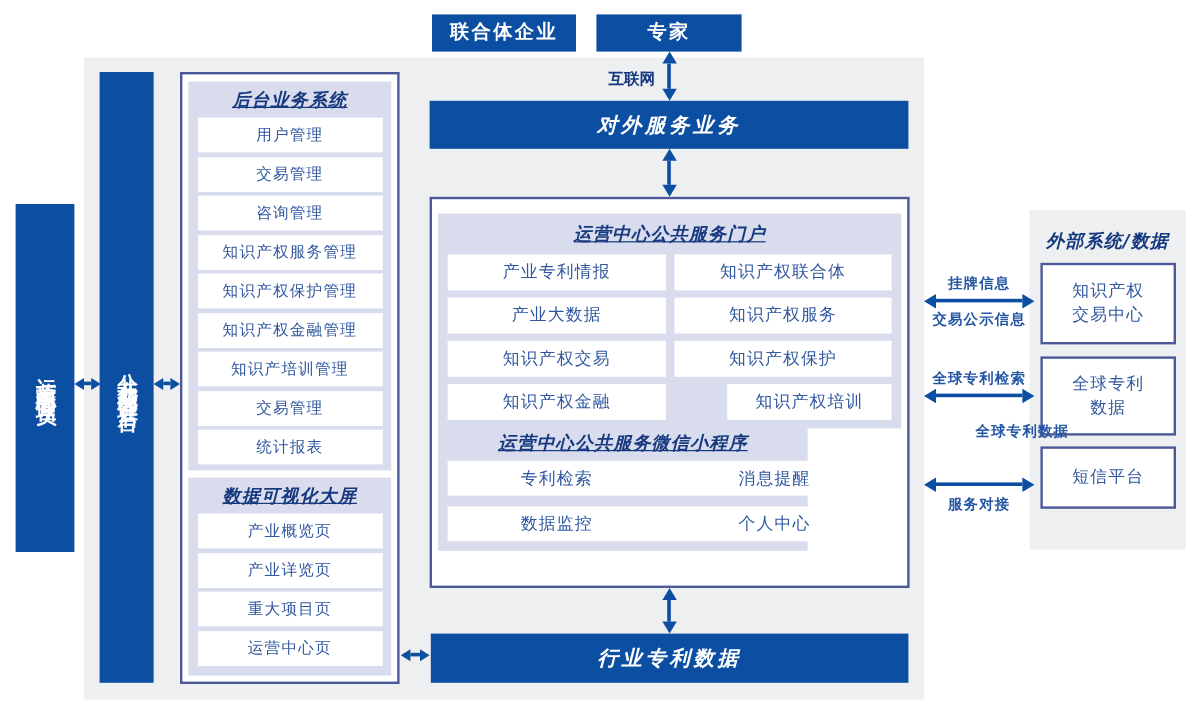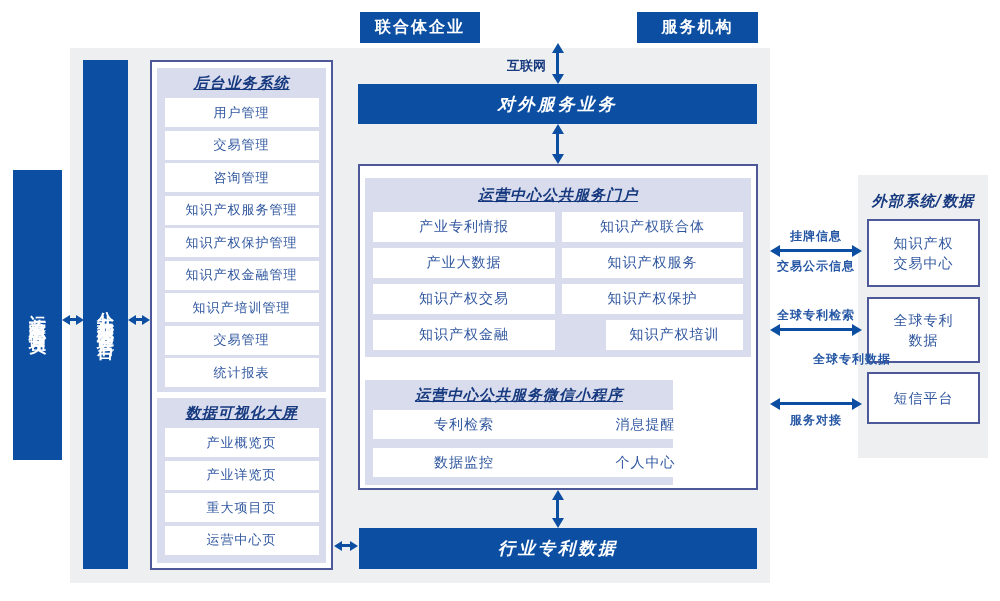--- a/index.html
+++ b/index.html
@@ -43,22 +43,22 @@
 <body>
 
 <div class="stage">
 
   <div class="bg" style="left:70px;top:48px;width:700px;height:535px;"></div>
   <div class="bg" style="left:858px;top:175px;width:130px;height:283px;"></div>
 
   <div class="darkbox actor" style="left:360px;top:12px;width:120px;height:31px;">
       <span>联合体企业</span>
     </div>
-  <div class="darkbox actor" style="left:637px;top:12px;width:121px;height:31px;">
-      <span>服务机构</span>
+  <div class="darkbox actor" style="left:497px;top:12px;width:121px;height:31px;">
+      <span>专家</span>
     </div>
 
   <div class="varrow" style="left:556px;top:53px;height:21px;"></div>
   <div class="lbl" style="left:486px;top:57px;width:60px;font-size:13px;text-align:right;">互联网</div>
 
   <div class="darkbox bigbar" style="left:358px;top:84px;width:399px;height:40px;">
       <span>对外服务业务</span>
     </div>
 
   <div class="varrow" style="left:556px;top:134px;height:20px;"></div>
@@ -106,21 +106,21 @@
         <div class="item" style="font-size:14px;">产业专利情报</div>
         <div class="item" style="font-size:14px;">知识产权联合体</div>
         <div class="item" style="font-size:14px;">产业大数据</div>
         <div class="item" style="font-size:14px;">知识产权服务</div>
         <div class="item" style="font-size:14px;">知识产权交易</div>
         <div class="item" style="font-size:14px;">知识产权保护</div>
         <div class="item" style="font-size:14px;">知识产权金融</div>
         <div class="item" style="font-size:14px;margin-left:44px;">知识产权培训</div>
       </div>
     </div>
-    <div class="panel" style="left:5px;top:214px;width:308px;height:105px;">
+    <div class="panel" style="left:5px;top:188px;width:308px;height:105px;">
       <div class="ptitle" style="height:30px;">运营中心公共服务微信小程序</div>
       <div class="grid2" style="grid-template-columns:182px 181px;grid-auto-rows:29px;row-gap:9px;padding:0 8px;">
         <div class="item" style="font-size:14px;">专利检索</div>
         <div class="item" style="font-size:14px;">消息提醒</div>
         <div class="item" style="font-size:14px;">数据监控</div>
         <div class="item" style="font-size:14px;">个人中心</div>
       </div>
     </div>
   </div>
 

